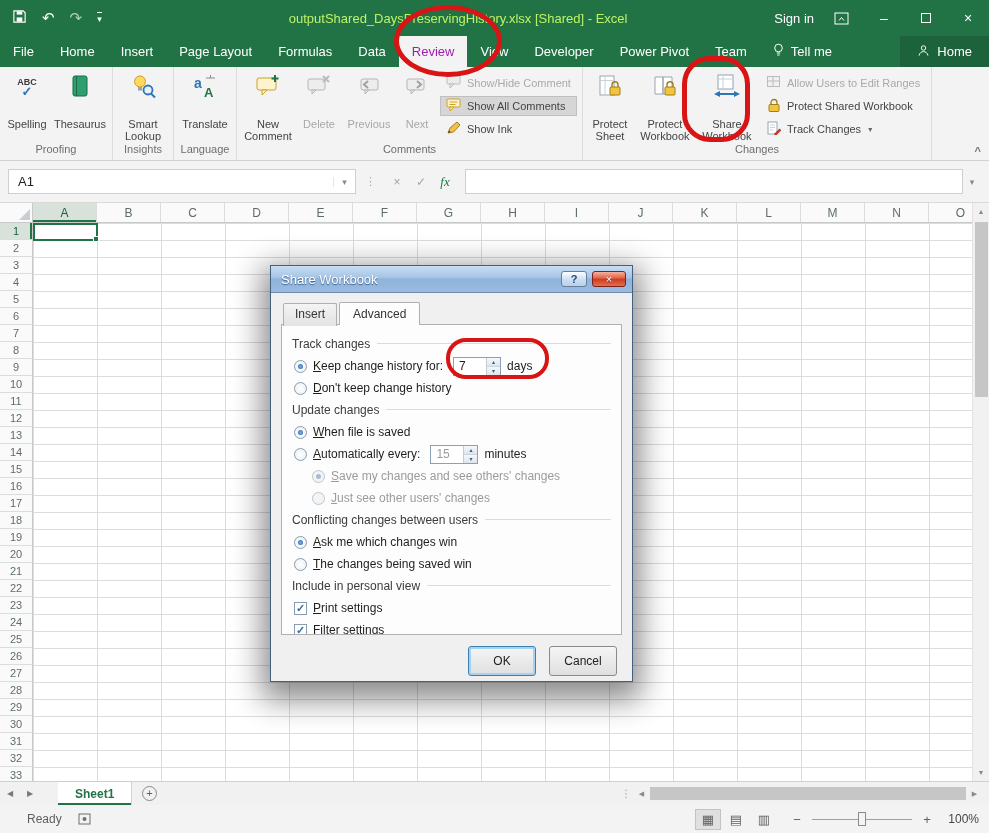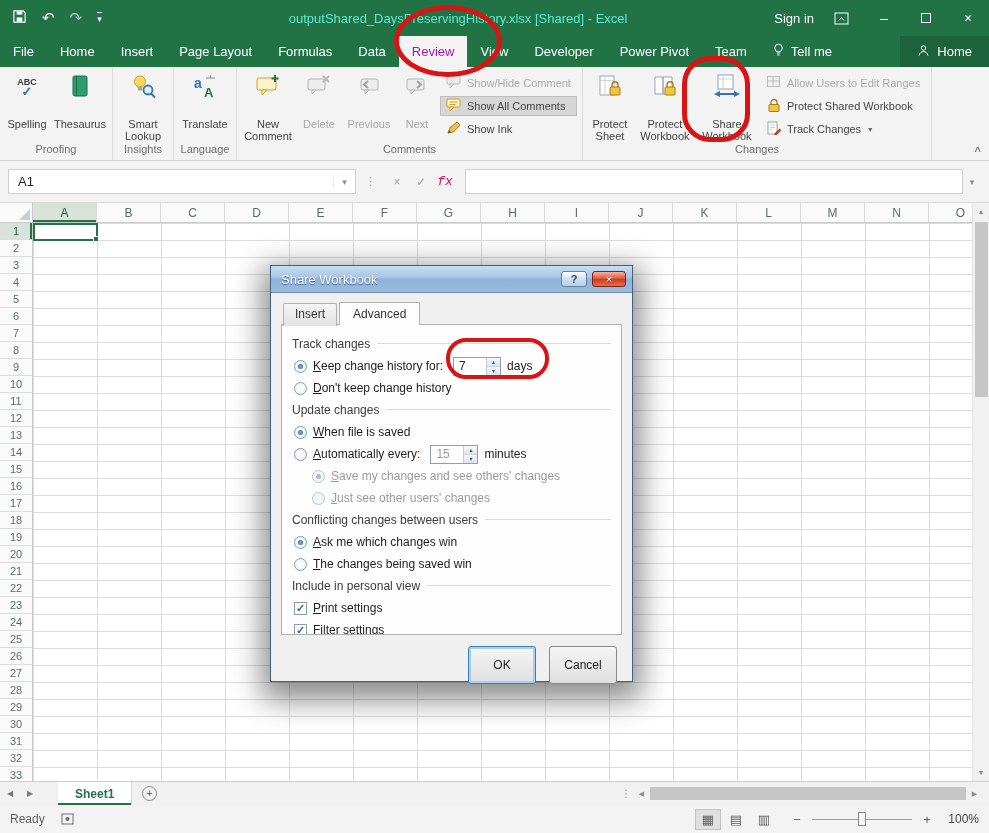--- a/index.html
+++ b/index.html
@@ -6,21 +6,21 @@
   body { width:989px; height:833px; overflow:hidden; position:relative;
          font-family:"Liberation Sans", sans-serif; font-size:12px; color:#444; background:#fff; }
   .app { position:relative; width:989px; height:833px; }
 
   
   .titlebar { height:36px; background:#217346; display:flex; align-items:center; color:#fff; }
   .qat { display:flex; align-items:center; gap:15px; padding-left:12px; width:150px; }
   .qat .gly { font-size:15px; color:#fff; }
   .qat .dim { opacity:.65; }
   .qatmenu { font-size:9px; border-top:1px solid #fff; padding-top:1px; }
-  .tb-title { flex:1; text-align:center; font-size:13px; color:#5eead4; white-space:nowrap; overflow:hidden; }
+  .tb-title { flex:1; text-align:center; font-size:13px; color:#bef264; white-space:nowrap; overflow:hidden; }
   .tb-right { display:flex; align-items:center; }
   .signin { font-size:13px; margin:0 20px 0 8px; }
   .ribopt { margin-right:14px; display:flex; }
   .winbtn { width:42px; height:36px; display:flex; align-items:center; justify-content:center; font-size:14px; color:#fff; }
   .maxbox { width:10px; height:10px; border:1px solid #fff; display:inline-block; }
 
   
   .tabrow { height:31px; background:#217346; display:flex; align-items:stretch; color:#fff; }
   .rtab { padding:0 13px; display:flex; align-items:center; font-size:13px; white-space:nowrap; }
   .rtab.active { background:#f3f3f3; color:#a21caf; }
@@ -45,21 +45,21 @@
   .spell-ic { width:28px; height:28px; display:flex; flex-direction:column; align-items:center; justify-content:center; }
   .spell-ic b { font-size:9px; color:#3a3a3a; letter-spacing:0; }
   .spell-ic i { font-style:normal; color:#2e75b6; font-size:13px; font-weight:bold; line-height:10px; }
 
   
   .fbar { height:42px; background:#f3f3f3; border-bottom:1px solid #d9d9d9; display:flex; align-items:center; padding:0 8px; }
   .namebox { width:348px; height:25px; background:#fff; border:1px solid #cfcfcf; display:flex; align-items:center; padding:0 0 0 9px; font-size:13px; color:#222; }
   .namebox .ndd { margin-left:auto; width:22px; text-align:center; color:#8a8a8a; font-size:9px; border-left:1px solid #e6e6e6; }
   .fdots { padding:0 9px; color:#a0a0a0; font-size:11px; }
   .fbtn { width:24px; text-align:center; color:#a6a6a6; font-size:12px; }
-  .fx { font-style:italic; color:#be185d; font-family:Liberation Mono, monospace; font-size:13px; }
+  .fx { font-style:italic; color:#15803d; font-family:Liberation Serif, serif; font-size:13px; }
   .finput { flex:1; height:25px; background:#fff; border:1px solid #cfcfcf; margin-left:8px; }
   .fexp { width:18px; text-align:center; color:#8a8a8a; font-size:9px; }
 
   
   .sheet { position:relative; height:578px; display:flex; flex-direction:column; background:#fff; }
   .chrow { display:flex; height:20px; background:#fafafa; border-bottom:1px solid #c9c9c9; padding-right:17px; }
   .corner { width:33px; border-right:1px solid #c9c9c9; background:#fafafa; position:relative; flex:none; }
   .corner .tri { position:absolute; right:2px; bottom:2px; width:0; height:0; border-style:solid; border-width:0 0 11px 11px; border-color:transparent transparent #c7ced4 transparent; }
   .ch { width:64px; flex:none; text-align:center; font-size:12px; color:#5e6e64; border-right:1px solid #dcdcdc; line-height:20px; }
   .ch.sel { background:#d8e1da; color:#1d5c3c; box-shadow:inset 0 -2px 0 #217346; }
@@ -83,21 +83,21 @@
   .stab { padding:0 17px; background:#fff; border-right:1px solid #d4d4d4; margin-left:18px; display:flex; align-items:center; font-weight:bold; color:#217346; font-size:12px; box-shadow:inset 0 -2px 0 #217346; }
   .addsheet { width:34px; display:flex; align-items:center; justify-content:center; }
   .addcirc { width:15px; height:15px; border:1px solid #8a8a8a; border-radius:50%; color:#5f5f5f; font-size:11px; line-height:13px; text-align:center; }
   .tsplit { margin-left:auto; width:14px; display:flex; align-items:center; justify-content:center; color:#9a9a9a; font-size:10px; }
   .hscroll { width:356px; display:flex; align-items:center; padding-right:6px; }
   .hsarr { width:17px; text-align:center; font-size:7px; color:#8a8a8a; flex:none; }
   .hsthumb { flex:1; height:13px; background:#c6c6c6; }
 
   
   .status { height:28px; background:#f3f3f3; display:flex; align-items:center; }
-  .ready { margin-left:10px; font-size:12px; color:#5f5f5f; }
+  .ready { margin-left:27px; font-size:12px; color:#5f5f5f; }
   .macroic { margin-left:16px; display:flex; }
   .views { margin-left:auto; display:flex; gap:2px; margin-right:14px; }
   .vbtn { width:26px; height:21px; display:flex; align-items:center; justify-content:center; color:#5f5f5f; font-size:13px; border:1px solid transparent; }
   .vbtn.active { background:#e0e0e0; border:1px solid #c3c3c3; }
   .zoomer { display:flex; align-items:center; gap:9px; margin-right:12px; color:#5f5f5f; }
   .zsign { font-size:13px; width:12px; text-align:center; }
   .ztrack { width:100px; height:14px; position:relative; }
   .ztrack .line { position:absolute; left:0; right:0; top:7px; height:1px; background:#9f9f9f; }
   .ztrack .notch { position:absolute; left:50%; top:3px; width:1px; height:8px; background:#9f9f9f; }
   .zthumb { position:absolute; left:46px; top:0; width:8px; height:14px; background:#f4f4f4; border:1px solid #8a8a8a; }
@@ -135,21 +135,21 @@
           font-size:11px; font-weight:bold; line-height:11px; text-align:center; }
   .gtext { color:#9b9b9b; }
   .spin { display:flex; border:1px solid #8aa0b8; background:#fff; height:19px; margin-left:4px; }
   .spin .val { width:32px; padding:0 5px; display:flex; align-items:center; font-size:12px; }
   .spin .val.gtext { color:#9b9b9b; }
   .spin .arrs { width:14px; display:flex; flex-direction:column; border-left:1px solid #c0ccd8; }
   .spin .arrs span { flex:1; font-size:6px; display:flex; align-items:center; justify-content:center; color:#4a5a6a;
                      background:linear-gradient(#f6f8fa,#dde5ec); border-bottom:1px solid #c9d4de; }
   .spin .arrs span:last-child { border-bottom:none; }
   .dbtns { display:flex; justify-content:flex-end; gap:13px; padding:11px 5px 0 0; }
-  .btn { width:68px; height:38px; border:1px solid #8a8a8a; border-radius:3px; background:linear-gradient(#f5f5f5,#dfdfdf);
+  .btn { width:68px; height:30px; border:1px solid #8a8a8a; border-radius:3px; background:linear-gradient(#f5f5f5,#dfdfdf);
          display:flex; align-items:center; justify-content:center; color:#222; font-size:12px; }
   .btn.default { border:1px solid #3c7fb1; box-shadow:inset 0 0 0 2px #a9d1ed; }
   u { text-underline-offset:1px; }
 
   
   .ann { position:absolute; border:5px solid #d91414; pointer-events:none; z-index:200; }
   .ann-review { left:394px; top:5px;  width:108px; height:72px; border-radius:50%; }
   .ann-share  { left:682px; top:56px; width:68px;  height:86px; border-radius:28px; }
   .ann-days   { left:446px; top:338px; width:103px; height:41px; border-radius:20px; border-width:4px; }
 </style>

